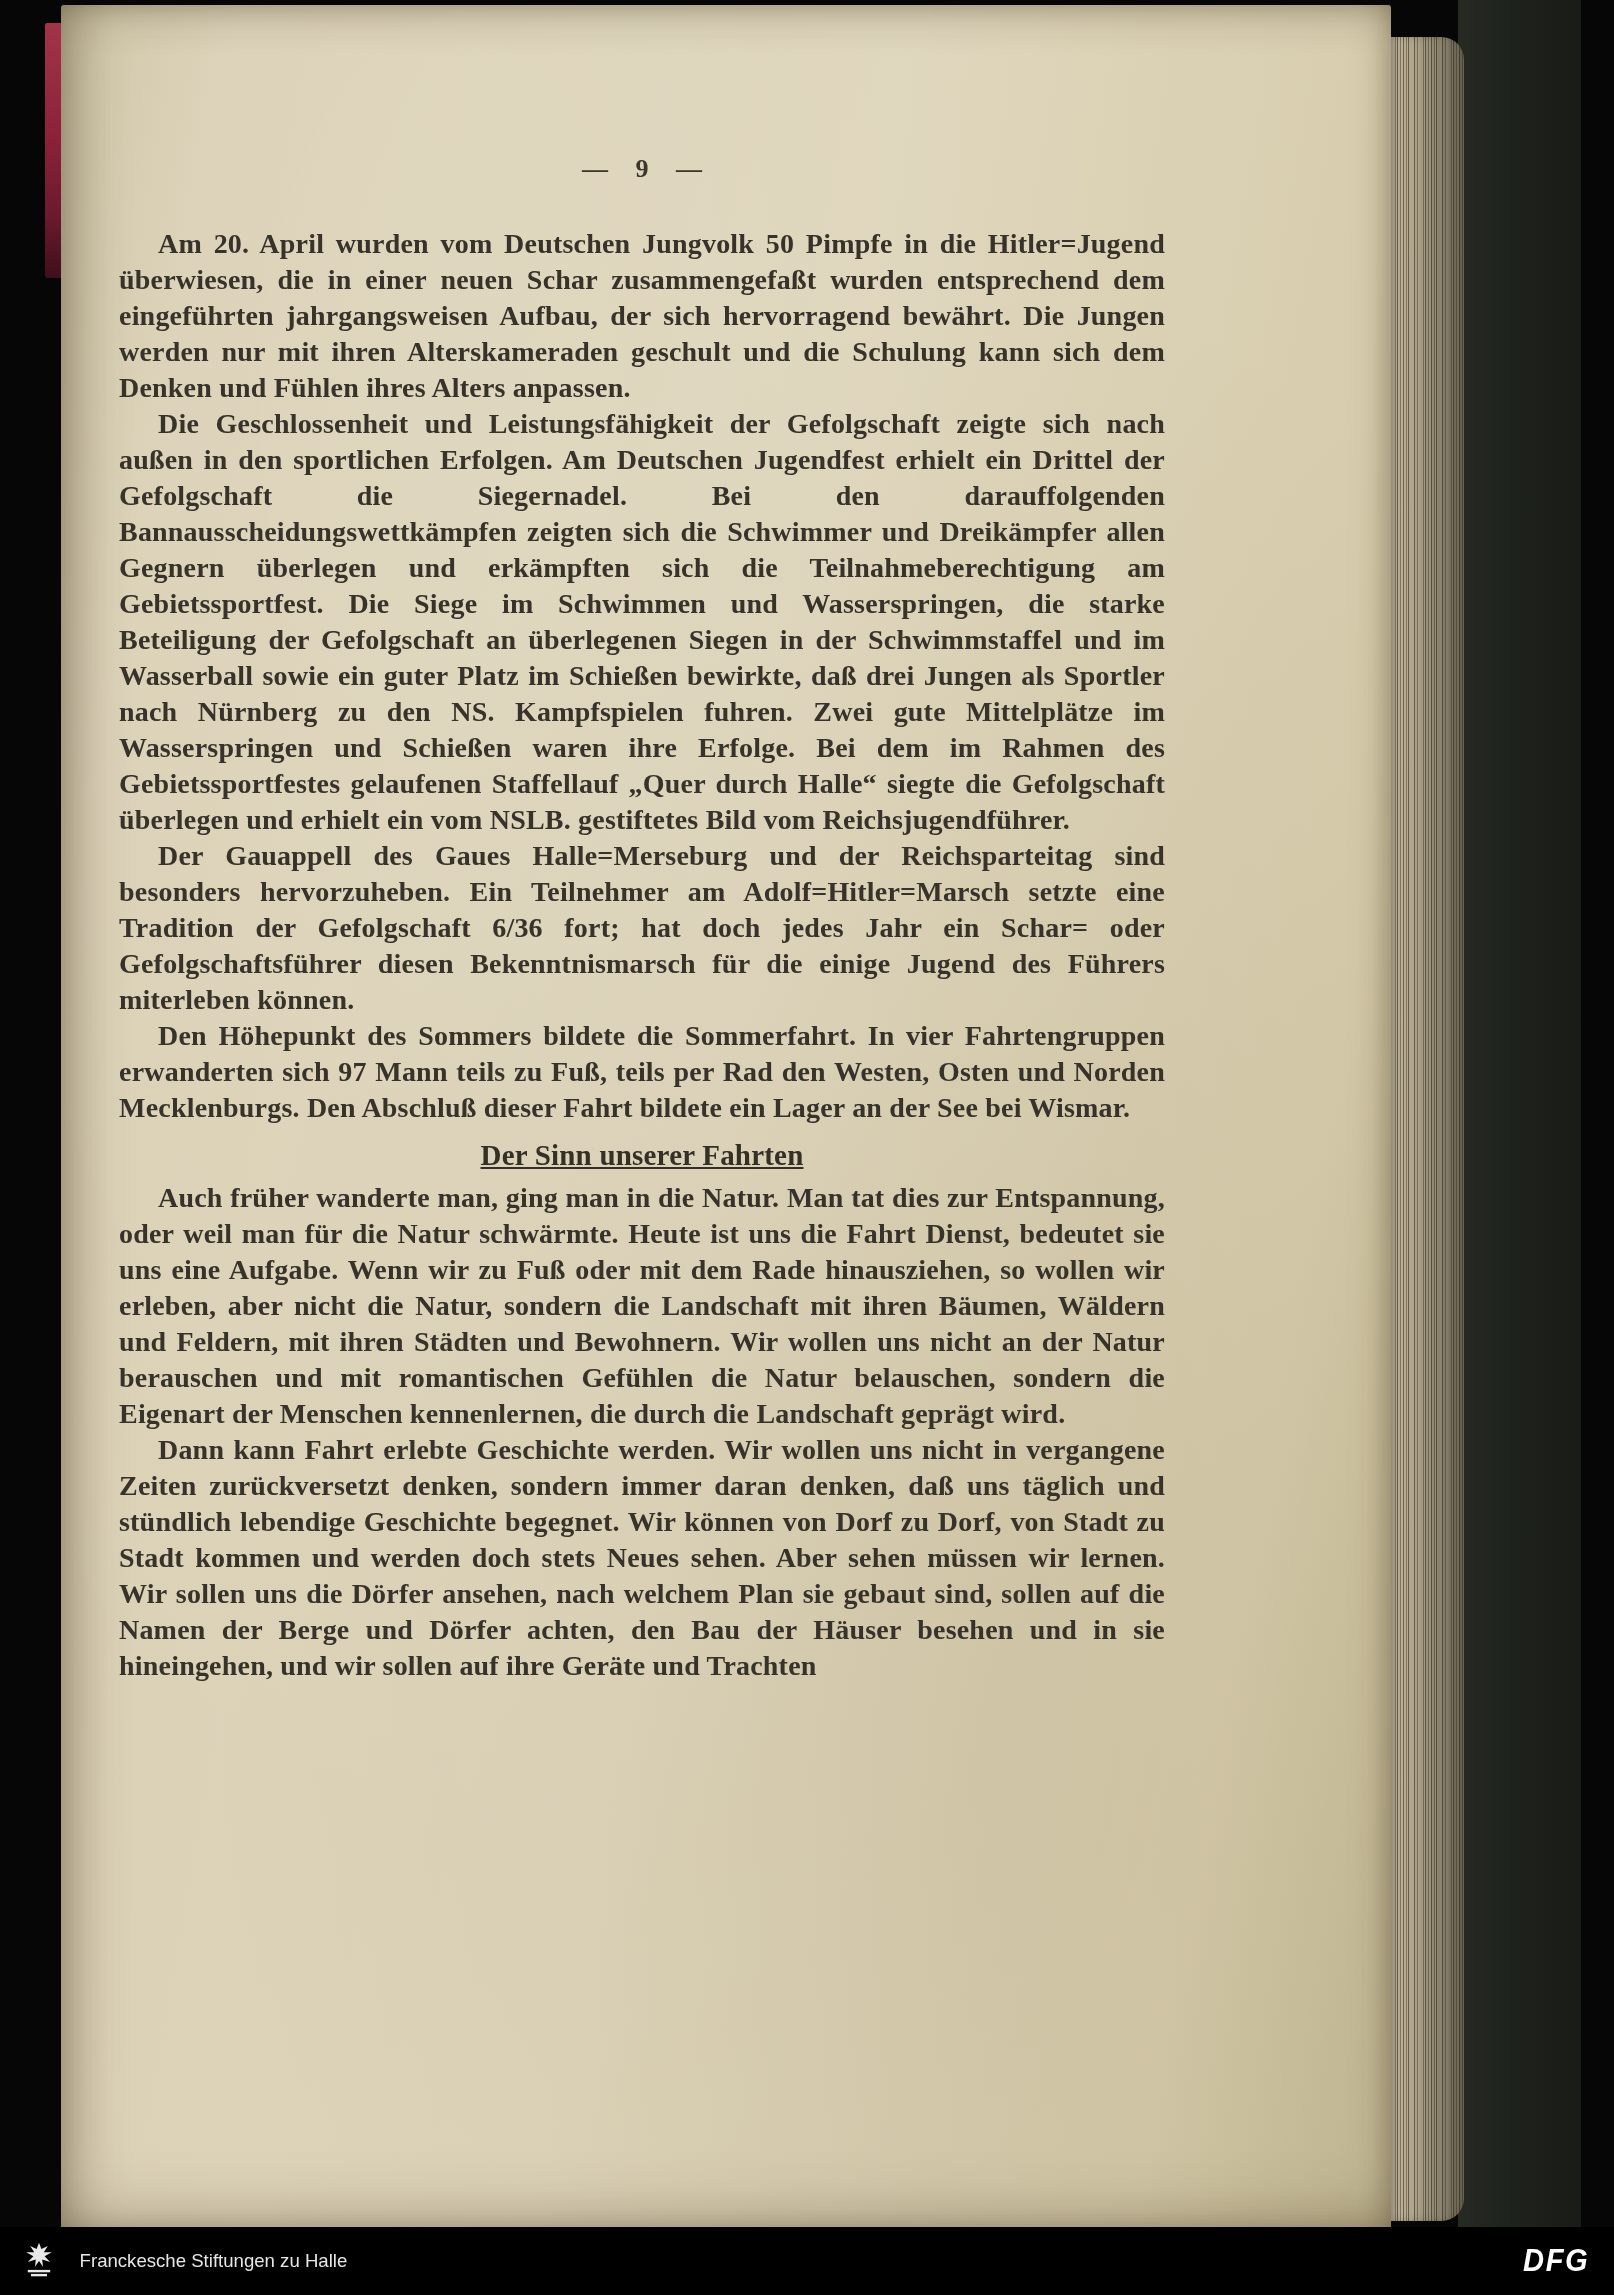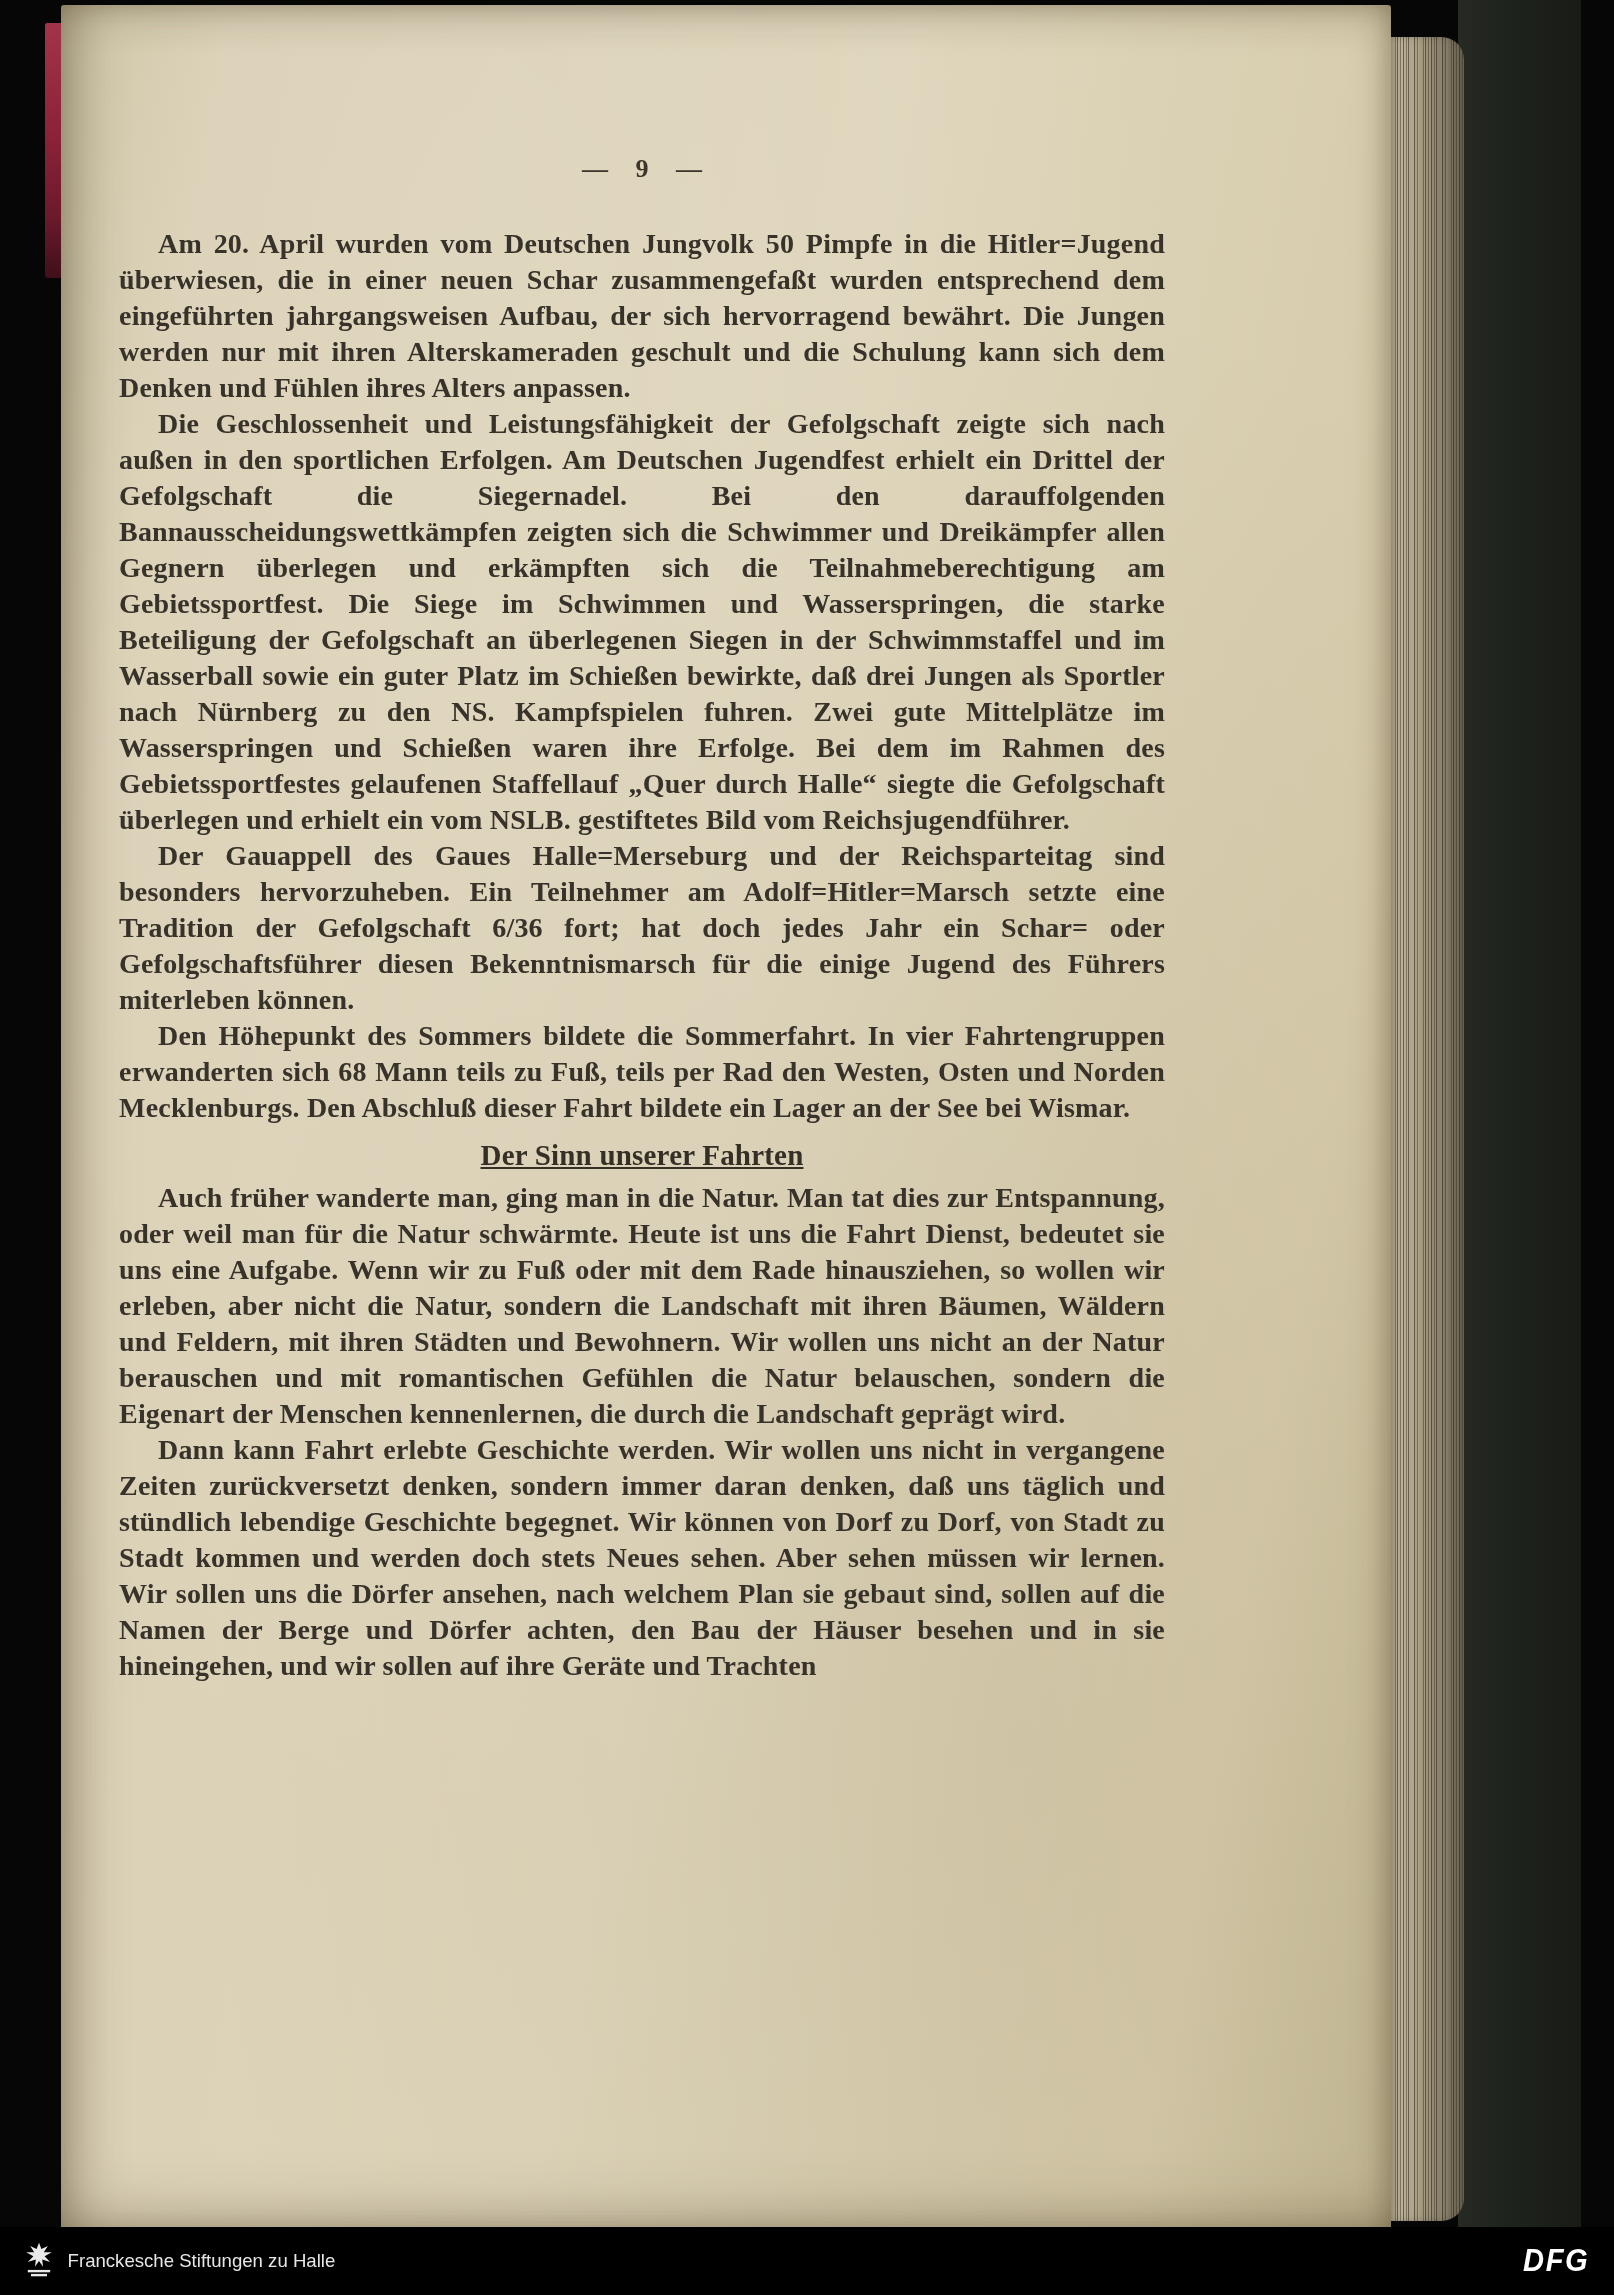--- a/index.html
+++ b/index.html
@@ -90,21 +90,21 @@
     text-decoration:underline;
   }
 
   
   .footer-bar {
     position:absolute; left:0; bottom:0; width:1614px; height:68px;
     background:#000;
     display:flex; align-items:center; justify-content:space-between;
     padding:0 22.6px;
   }
-  .footer-left { display:flex; align-items:center; gap:13px; }
+  .footer-left { display:flex; align-items:center; gap:25px; }
   .provider-name {
     color:#e6e6e6;
     font-family:"Liberation Sans", sans-serif;
     font-size:18.6px;
   }
   .dfg-logo {
     color:#ffffff;
     font-family:"Liberation Sans", sans-serif;
     font-weight:bold;
     font-style:italic;
@@ -120,21 +120,21 @@
 <div class="fore-edge"></div>
 <div class="binding-strip"></div>
 
 <div class="page">
   <div class="content">
     <div class="page-number">— 9 —</div>
     <div class="text-block">
       <p>Am 20. April wurden vom Deutschen Jungvolk 50 Pimpfe in die Hitler=Jugend überwiesen, die in einer neuen Schar zusammengefaßt wurden entsprechend dem eingeführten jahrgangsweisen Aufbau, der sich hervorragend bewährt. Die Jungen werden nur mit ihren Alterskameraden geschult und die Schulung kann sich dem Denken und Fühlen ihres Alters anpassen.</p>
       <p>Die Geschlossenheit und Leistungsfähigkeit der Gefolgschaft zeigte sich nach außen in den sportlichen Erfolgen. Am Deutschen Jugendfest erhielt ein Drittel der Gefolgschaft die Siegernadel. Bei den darauffolgenden Bannausscheidungswettkämpfen zeigten sich die Schwimmer und Dreikämpfer allen Gegnern überlegen und erkämpften sich die Teilnahmeberechtigung am Gebietssportfest. Die Siege im Schwimmen und Wasserspringen, die starke Beteiligung der Gefolgschaft an überlegenen Siegen in der Schwimmstaffel und im Wasserball sowie ein guter Platz im Schießen bewirkte, daß drei Jungen als Sportler nach Nürnberg zu den NS. Kampfspielen fuhren. Zwei gute Mittelplätze im Wasserspringen und Schießen waren ihre Erfolge. Bei dem im Rahmen des Gebietssportfestes gelaufenen Staffellauf „Quer durch Halle“ siegte die Gefolgschaft überlegen und erhielt ein vom NSLB. gestiftetes Bild vom Reichsjugendführer.</p>
       <p>Der Gauappell des Gaues Halle=Merseburg und der Reichsparteitag sind besonders hervorzuheben. Ein Teilnehmer am Adolf=Hitler=Marsch setzte eine Tradition der Gefolgschaft 6/36 fort; hat doch jedes Jahr ein Schar= oder Gefolgschaftsführer diesen Bekenntnismarsch für die einige Jugend des Führers miterleben können.</p>
-      <p>Den Höhepunkt des Sommers bildete die Sommerfahrt. In vier Fahrtengruppen erwanderten sich 68 Mann teils zu Fuß, teils per Rad den Westen, Osten und Norden Mecklenburgs. Den Abschluß dieser Fahrt bildete ein Lager an der See bei Wismar.</p>
+      <p>Den Höhepunkt des Sommers bildete die Sommerfahrt. In vier Fahrtengruppen erwanderten sich 97 Mann teils zu Fuß, teils per Rad den Westen, Osten und Norden Mecklenburgs. Den Abschluß dieser Fahrt bildete ein Lager an der See bei Wismar.</p>
       <h2 class="section-heading">Der Sinn unserer Fahrten</h2>
       <p>Auch früher wanderte man, ging man in die Natur. Man tat dies zur Entspannung, oder weil man für die Natur schwärmte. Heute ist uns die Fahrt Dienst, bedeutet sie uns eine Aufgabe. Wenn wir zu Fuß oder mit dem Rade hinausziehen, so wollen wir erleben, aber nicht die Natur, sondern die Landschaft mit ihren Bäumen, Wäldern und Feldern, mit ihren Städten und Bewohnern. Wir wollen uns nicht an der Natur berauschen und mit romantischen Gefühlen die Natur belauschen, sondern die Eigenart der Menschen kennenlernen, die durch die Landschaft geprägt wird.</p>
       <p>Dann kann Fahrt erlebte Geschichte werden. Wir wollen uns nicht in vergangene Zeiten zurückversetzt denken, sondern immer daran denken, daß uns täglich und stündlich lebendige Geschichte begegnet. Wir können von Dorf zu Dorf, von Stadt zu Stadt kommen und werden doch stets Neues sehen. Aber sehen müssen wir lernen. Wir sollen uns die Dörfer ansehen, nach welchem Plan sie gebaut sind, sollen auf die Namen der Berge und Dörfer achten, den Bau der Häuser besehen und in sie hineingehen, und wir sollen auf ihre Geräte und Trachten</p>
     </div>
   </div>
 </div>
 
 <div class="footer-bar">
   <div class="footer-left">
     <span>

